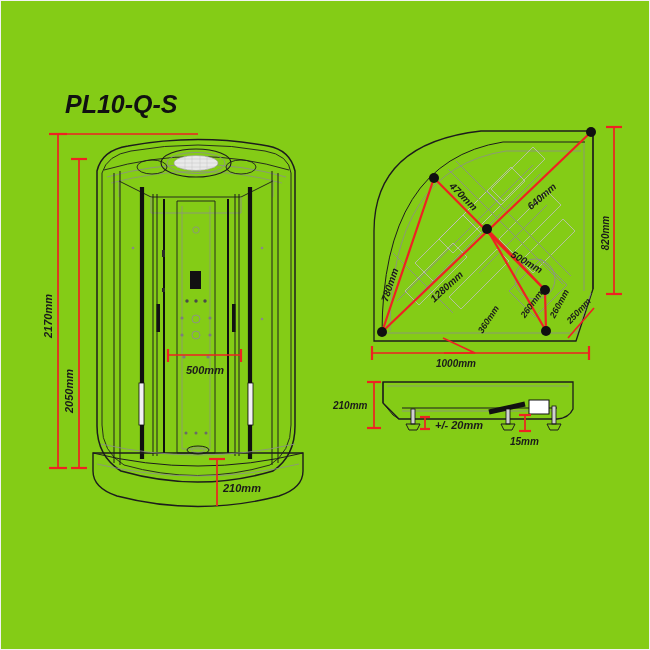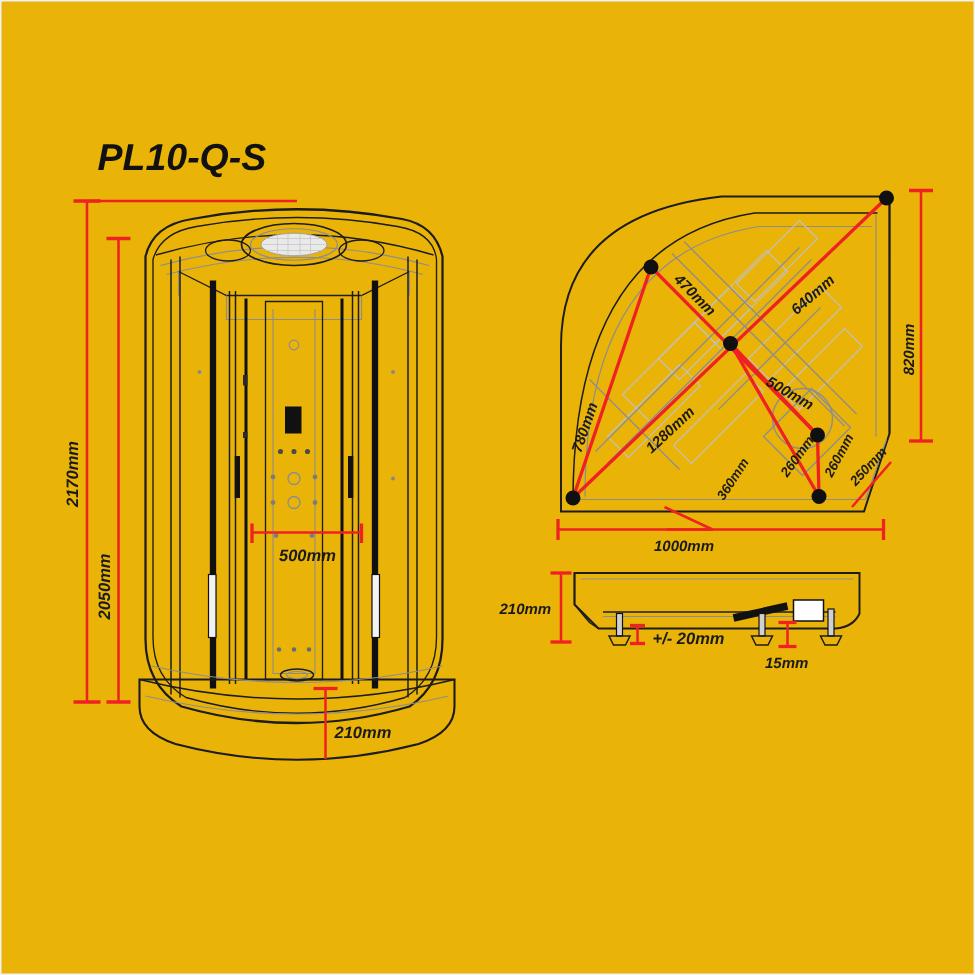--- a/index.html
+++ b/index.html
@@ -1,18 +1,18 @@
 <!DOCTYPE html>
 <html><head>
 <meta charset="utf-8">
 <style>
   html,body{margin:0;padding:0;background:#fff;}
   body{width:650px;height:650px;overflow:hidden;
        font-family:"Liberation Sans","DejaVu Sans",sans-serif;}
-  #sheet{position:relative;width:650px;height:650px;background:#eab308;
+  #sheet{position:relative;width:650px;height:650px;background:#84cc16;
          border:1px solid #f2f2f2;box-sizing:border-box;text-align:center;}
   #svgroot{position:absolute;left:0;top:0;width:650px;height:650px;}
   .dimtxt{font-family:"Liberation Sans","DejaVu Sans",sans-serif;
           font-style:italic;font-weight:bold;fill:#1a1a1a;}
   .title{font-family:"Liberation Sans","DejaVu Sans",sans-serif;
          font-style:italic;font-weight:bold;fill:#111111;font-size:25px;}
   .redline{stroke:#ee2222;stroke-width:1.7;fill:none;}
   .redthick{stroke:#ee2222;stroke-width:2.2;fill:none;}
   .blk{stroke:#1c1c1c;fill:none;}
   .gry{stroke:#8d8d8d;fill:none;}

